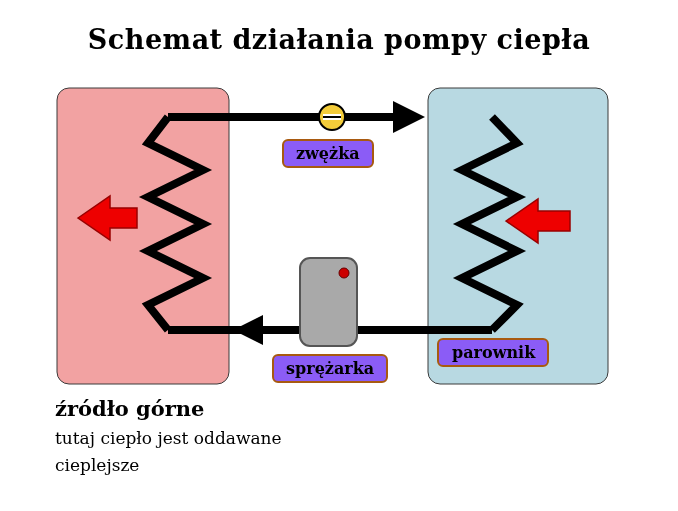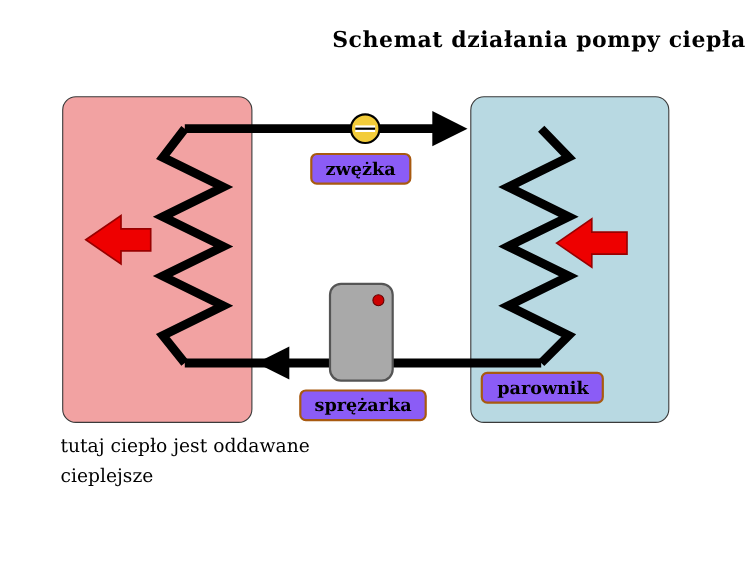--- a/index.html
+++ b/index.html
@@ -13,22 +13,22 @@
     width: 678px;
     height: 511px;
     background: #ffffff;
     overflow: hidden;
   }
   .title {
     position: absolute;
     top: 24px;
     left: 0;
     width: 100%;
-    text-align: right;
-    font-size: 20px;
+    text-align: center;
+    font-size: 27px;
     font-weight: bold;
     color: #000000;
     letter-spacing: 0.5px;
   }
   svg.diagram {
     position: absolute;
     top: 0;
     left: 0;
   }
   .tag {
@@ -95,18 +95,19 @@
     <circle cx="332" cy="117" r="13" stroke="#000000" stroke-width="2" fill="#f3cc3a"></circle>
     <line x1="323" y1="117" x2="341" y2="117" stroke="#ffffff" stroke-width="6"></line>
     <line x1="323" y1="117" x2="341" y2="117" stroke="#000000" stroke-width="2"></line>
   </svg>
 
   <div class="tag tag-valve">zwężka</div>
   <div class="tag tag-compressor">sprężarka</div>
   <div class="tag tag-evaporator">parownik</div>
 
   <div class="source-block source-hot">
+    <div class="source-heading">źródło górne</div>
     <div class="source-line">tutaj ciepło jest oddawane</div>
     <div class="source-line">cieplejsze</div>
   </div>
 
 
 </div>
 
 </body></html>

